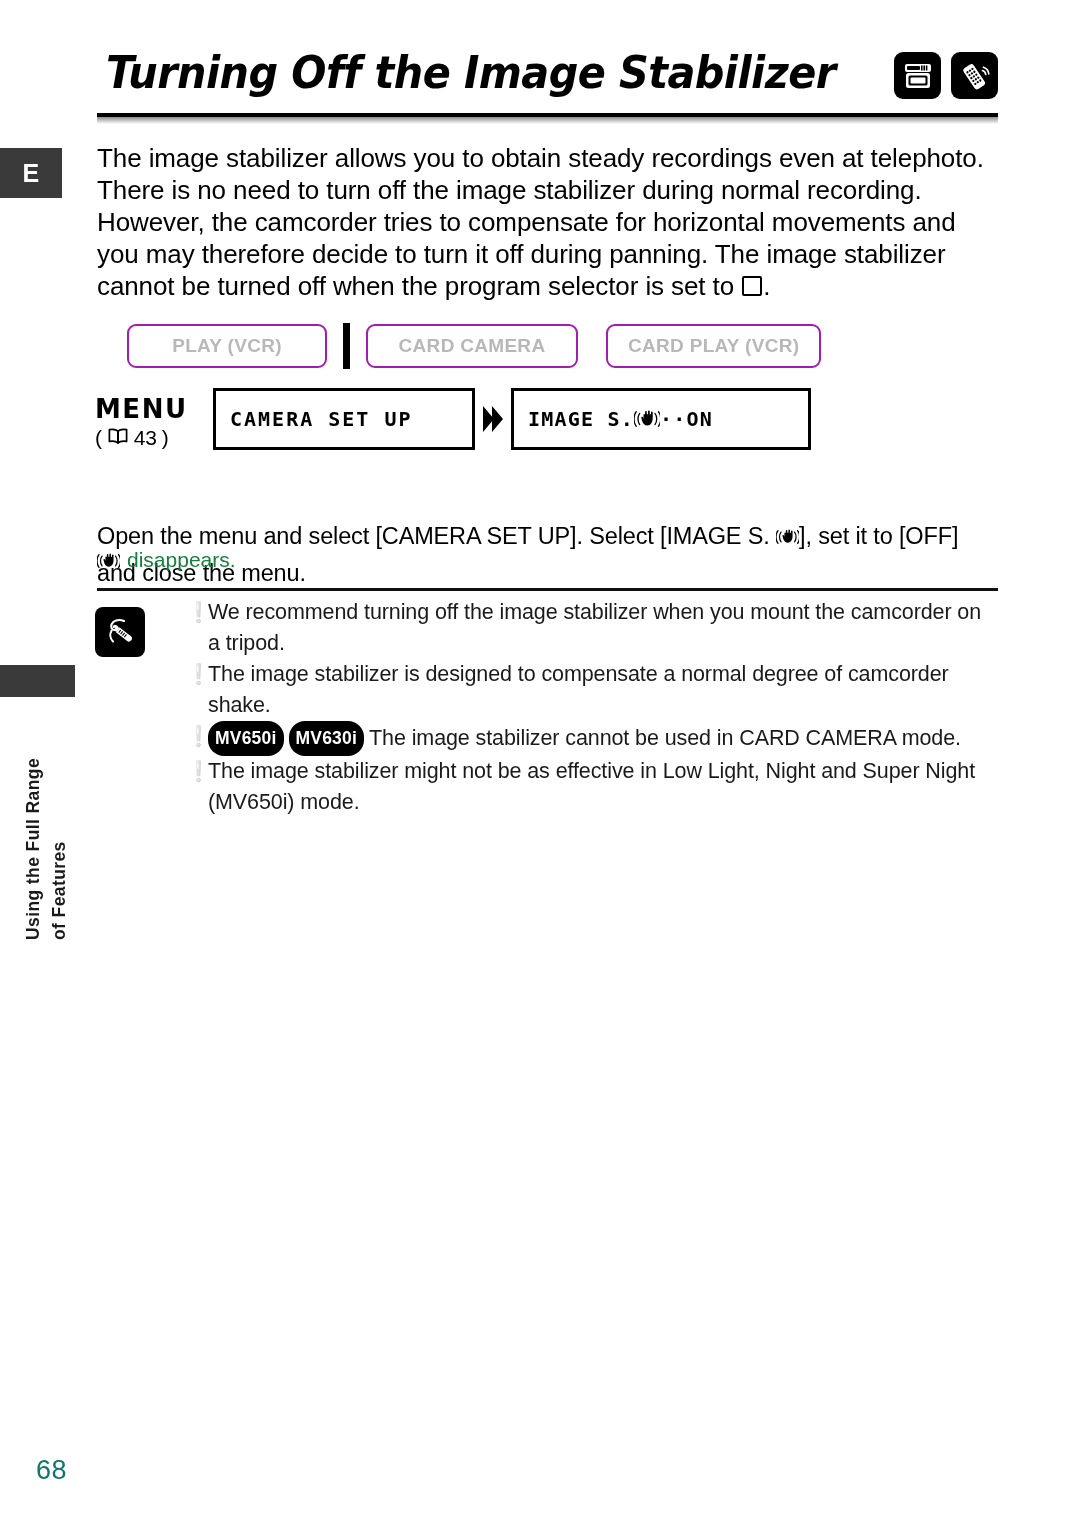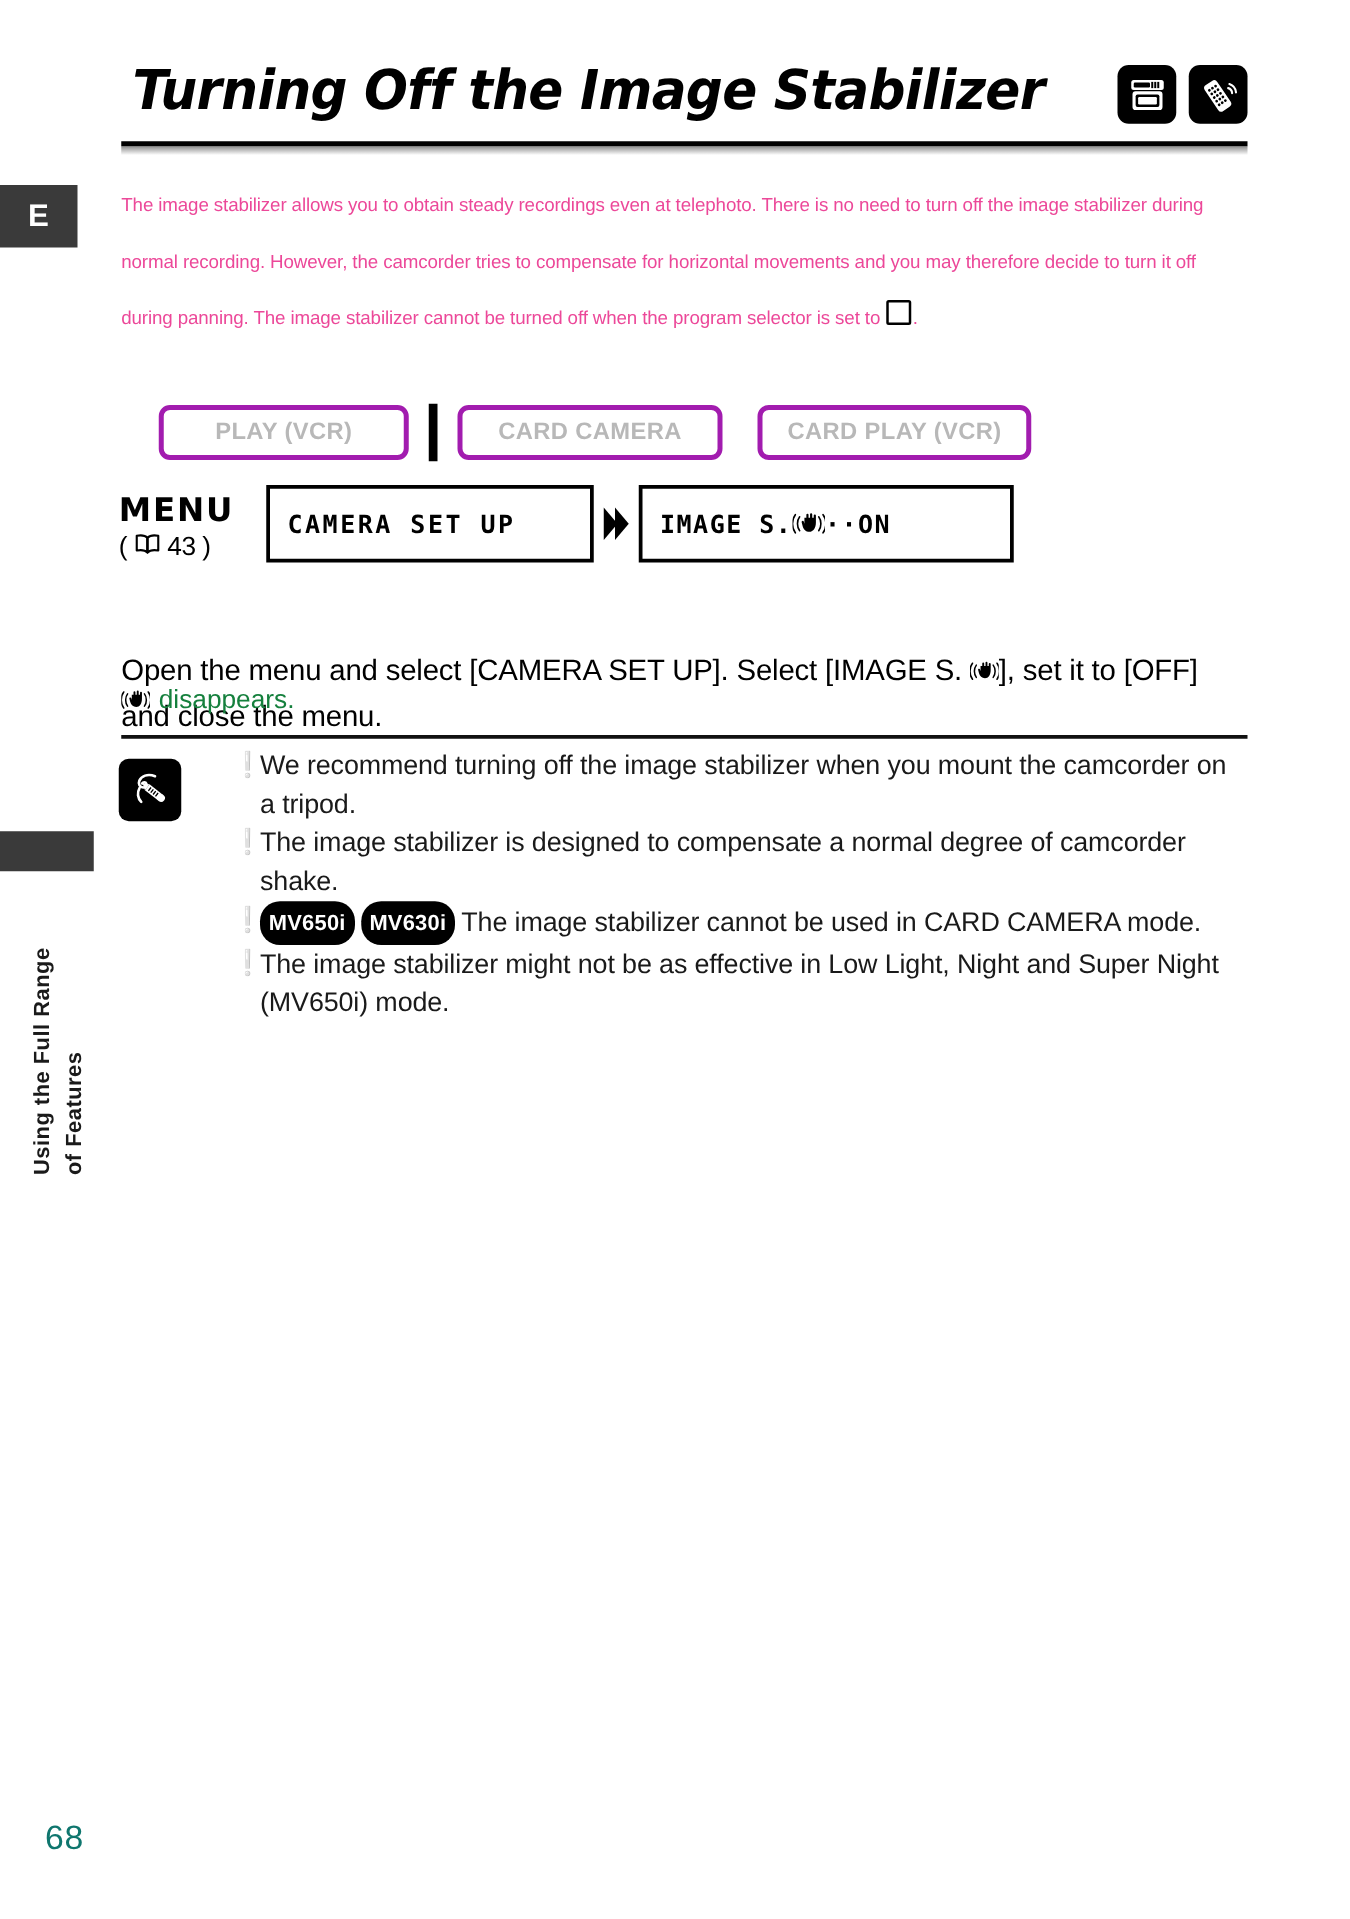--- a/index.html
+++ b/index.html
@@ -109,23 +109,23 @@
     height: 7px;
     background: linear-gradient(to bottom, rgba(0,0,0,0.45), rgba(0,0,0,0));
   }
 
   
   .intro {
     position: absolute;
     left: 97px;
     top: 142px;
     width: 900px;
-    font-size: 15px;
-    line-height: 45px;
-    color: #ec4899;
+    font-size: 26px;
+    line-height: 32px;
+    color: #000000;
     letter-spacing: -0.1px;
   }
 
   
   .modebar {
     position: absolute;
     left: 99px;
     top: 323px;
     display: flex;
     align-items: center;
@@ -143,21 +143,21 @@
     padding: 0 20px;
   }
   .pill.active {
     background: #4a4a4a;
     color: #ffffff;
     min-width: 203px;
   }
   .pill.inactive {
     background: #ffffff;
     color: #b8b8b8;
-    border: 4px solid #a21caf;
+    border: 2px solid #a21caf;
     min-width: 200px;
   }
   .pill.w-cardcam { min-width: 212px; }
   .pill.w-cardplay { min-width: 203px; }
   .pill-gap { width: 28px; }
   .mode-div {
     width: 7px;
     height: 46px;
     background: #000000;
     margin: 0 16px;

